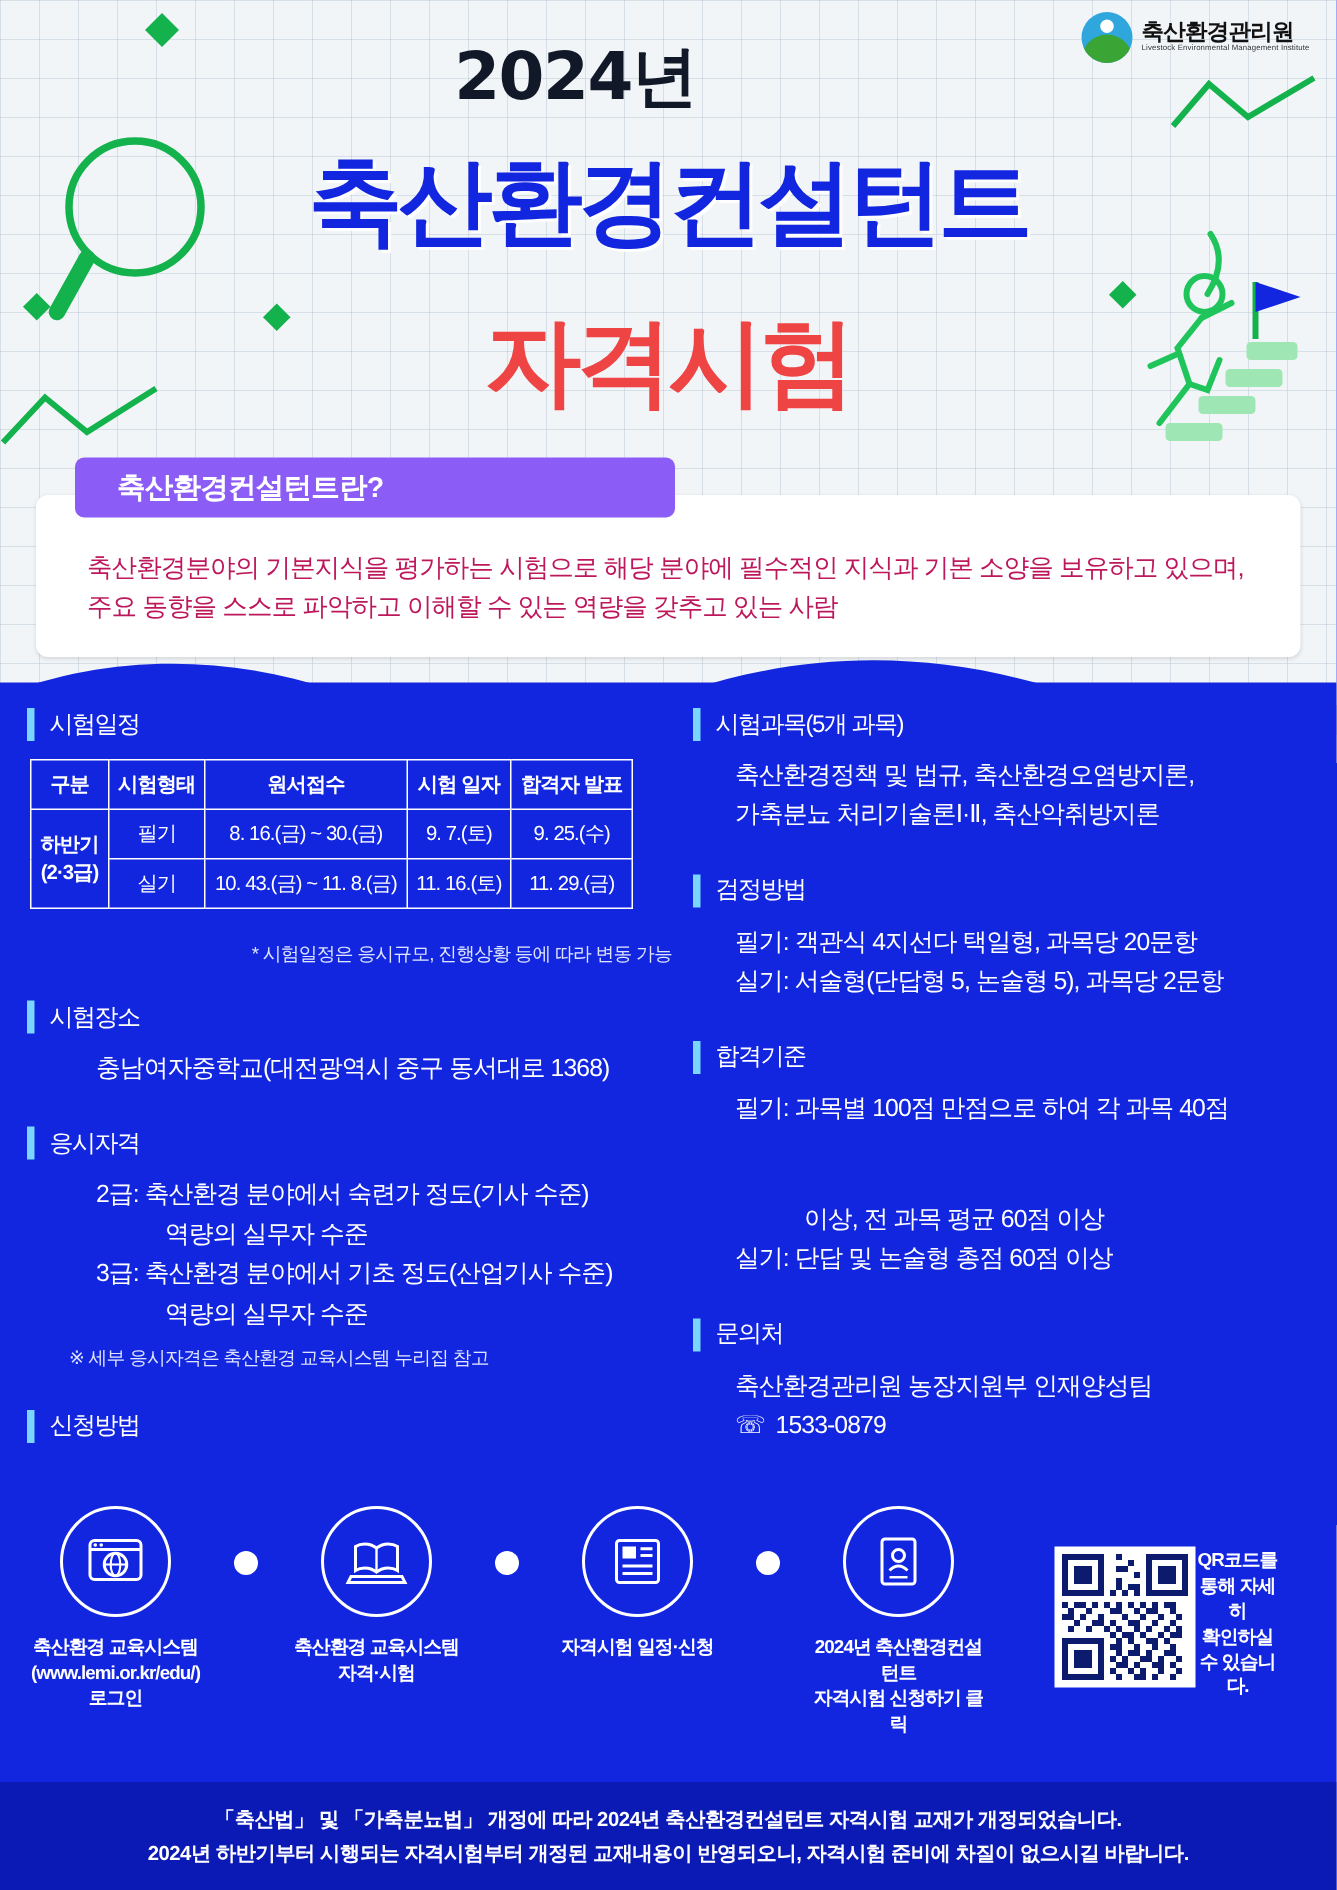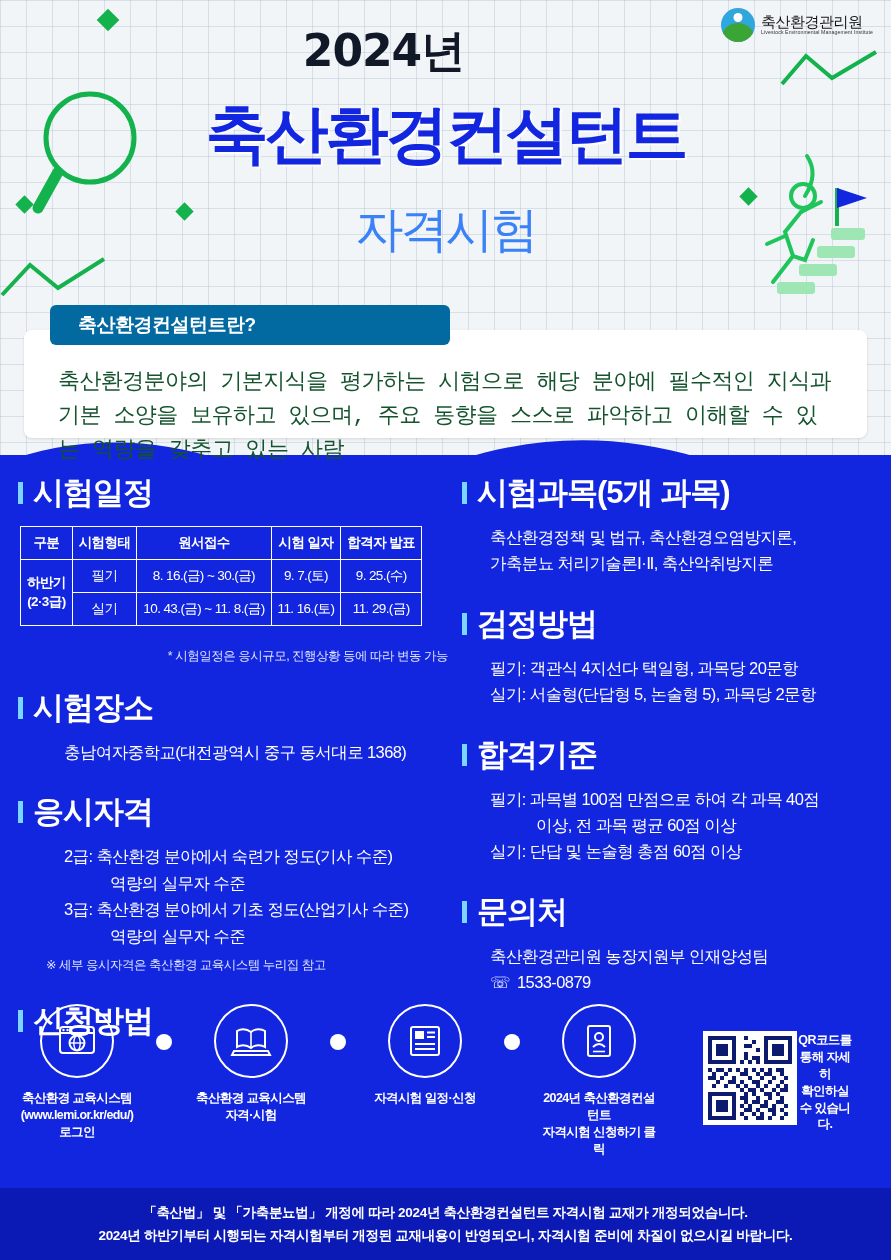--- a/index.html
+++ b/index.html
@@ -39,63 +39,63 @@
     gap: 5px;
   }
   .footer div { font-size: 13.5px; font-weight: bold; letter-spacing: -.3px; }
 
   
   .logo { position: absolute; right: 18px; top: 8px; display: flex; align-items: center; gap: 6px; }
   .logo-mark { width: 34px; height: 34px; border-radius: 50%; overflow: hidden; position: relative; background: #2fa7dd; }
   .logo-mark .hill { position: absolute; bottom: 0; left: 0; width: 100%; height: 55%; background: #3aa535; border-radius: 50% 50% 0 0 / 90% 90% 0 0; }
   .logo-mark .sun { position: absolute; top: 5px; left: 50%; transform: translateX(-50%); width: 9px; height: 9px; border-radius: 50%; background: #ffffff; }
   .logo-text { display: flex; flex-direction: column; line-height: 1.05; }
-  .logo-text .ko { font-size: 15px; font-weight: normal; color: #111; letter-spacing: -.5px; }
+  .logo-text .ko { font-size: 15px; font-weight: bold; color: #111; letter-spacing: -.5px; }
   .logo-text .en { font-size: 5.2px; color: #333; letter-spacing: .1px; }
 
   
   .t-year {
     position: absolute; top: 22px; left: 0; width: 767px; text-align: center;
     font-size: 44px; font-weight: bold; color: #111827; letter-spacing: -1px;
     font-family: "DejaVu Sans", sans-serif;
   }
   .t-main {
     position: absolute; top: 92px; left: 0; width: 891px; text-align: center;
     font-size: 63px; font-weight: bold; color: #1226e0; letter-spacing: -3px;
     text-shadow: 2px 2px 0 rgba(255,255,255,.9);
   }
   .t-sub {
     position: absolute; top: 198px; left: 0; width: 891px; text-align: center;
-    font-size: 48px; font-weight: normal; color: #3b82f6; letter-spacing: -3px;
+    font-size: 64px; font-weight: bold; color: #ef4444; letter-spacing: -3px;
   }
 
   
   .magnifier { position: absolute; left: 30px; top: 88px; width: 130px; height: 130px; }
   .diamond { position: absolute; width: 16px; height: 16px; background: #14b24c; transform: rotate(45deg); }
   .runner { position: absolute; right: 20px; top: 140px; width: 190px; height: 165px; }
 
   
   .def-label {
     position: absolute; left: 50px; top: 305px; width: 400px; height: 40px;
-    background: #0369a1; color: #fff; border-radius: 6px;
+    background: #8b5cf6; color: #fff; border-radius: 6px;
     display: flex; align-items: center; padding-left: 28px;
     font-size: 19px; font-weight: bold; letter-spacing: -.5px;
     z-index: 3;
   }
   .def-box {
     position: absolute; left: 24px; top: 330px; width: 843px; height: 108px;
     background: #ffffff; border-radius: 8px; box-shadow: 0 1px 3px rgba(0,0,0,.12);
     padding: 36px 34px 0 34px; z-index: 2;
   }
-  .def-box p { font-size: 22px; color: #14532d; line-height: 1.55; letter-spacing: -.6px; font-family: Liberation Mono, monospace; }
+  .def-box p { font-size: 17px; color: #be185d; line-height: 1.55; letter-spacing: -.6px; }
 
   
   .sec-h { display: flex; align-items: center; gap: 10px; color: #ffffff; }
   .sec-h .bar { width: 5px; height: 22px; background: #7ad6ff; display: inline-block; }
-  .sec-h .txt { font-size: 31px; font-weight: bold; letter-spacing: -1px; }
+  .sec-h .txt { font-size: 16px; font-weight: normal; letter-spacing: -1px; }
 
   .col-left { position: absolute; left: 18px; top: 472px; width: 430px; color: #fff; }
   .col-right { position: absolute; left: 462px; top: 472px; width: 420px; color: #fff; }
 
   .body-txt { font-size: 16.5px; line-height: 1.6; letter-spacing: -.6px; color: #ffffff; }
   .note { font-size: 12.5px; color: #dfe4ff; letter-spacing: -.5px; }
 
   
   table.sched { border-collapse: collapse; margin-top: 12px; margin-left: 2px; }
   table.sched th, table.sched td {
@@ -265,21 +265,21 @@
       <span class="txt">검정방법</span>
     </div>
     <div class="body-txt" style="margin:10px 0 0 28px;">필기: 객관식 4지선다 택일형, 과목당 20문항</div>
     <div class="body-txt" style="margin-left:28px;">실기: 서술형(단답형 5, 논술형 5), 과목당 2문항</div>
 
     <div class="sec-h" style="margin-top:26px;">
       <span class="bar"></span>
       <span class="txt">합격기준</span>
     </div>
     <div class="body-txt" style="margin:10px 0 0 28px;">필기: 과목별 100점 만점으로 하여 각 과목 40점</div>
-    <div class="body-txt" style="margin-left:74px;">이상, 전 과목 평균 60점 이상</div>
+    <div class="body-txt" style="margin-left:74px;margin-top:48px;">이상, 전 과목 평균 60점 이상</div>
     <div class="body-txt" style="margin-left:28px;">실기: 단답 및 논술형 총점 60점 이상</div>
 
     <div class="sec-h" style="margin-top:26px;">
       <span class="bar"></span>
       <span class="txt">문의처</span>
     </div>
     <div class="body-txt" style="margin:10px 0 0 28px;">축산환경관리원 농장지원부 인재양성팀</div>
     <div class="body-txt" style="margin-left:28px; display:flex; align-items:center; gap:7px;">
       <span>☏</span>
       <span>1533-0879</span>

